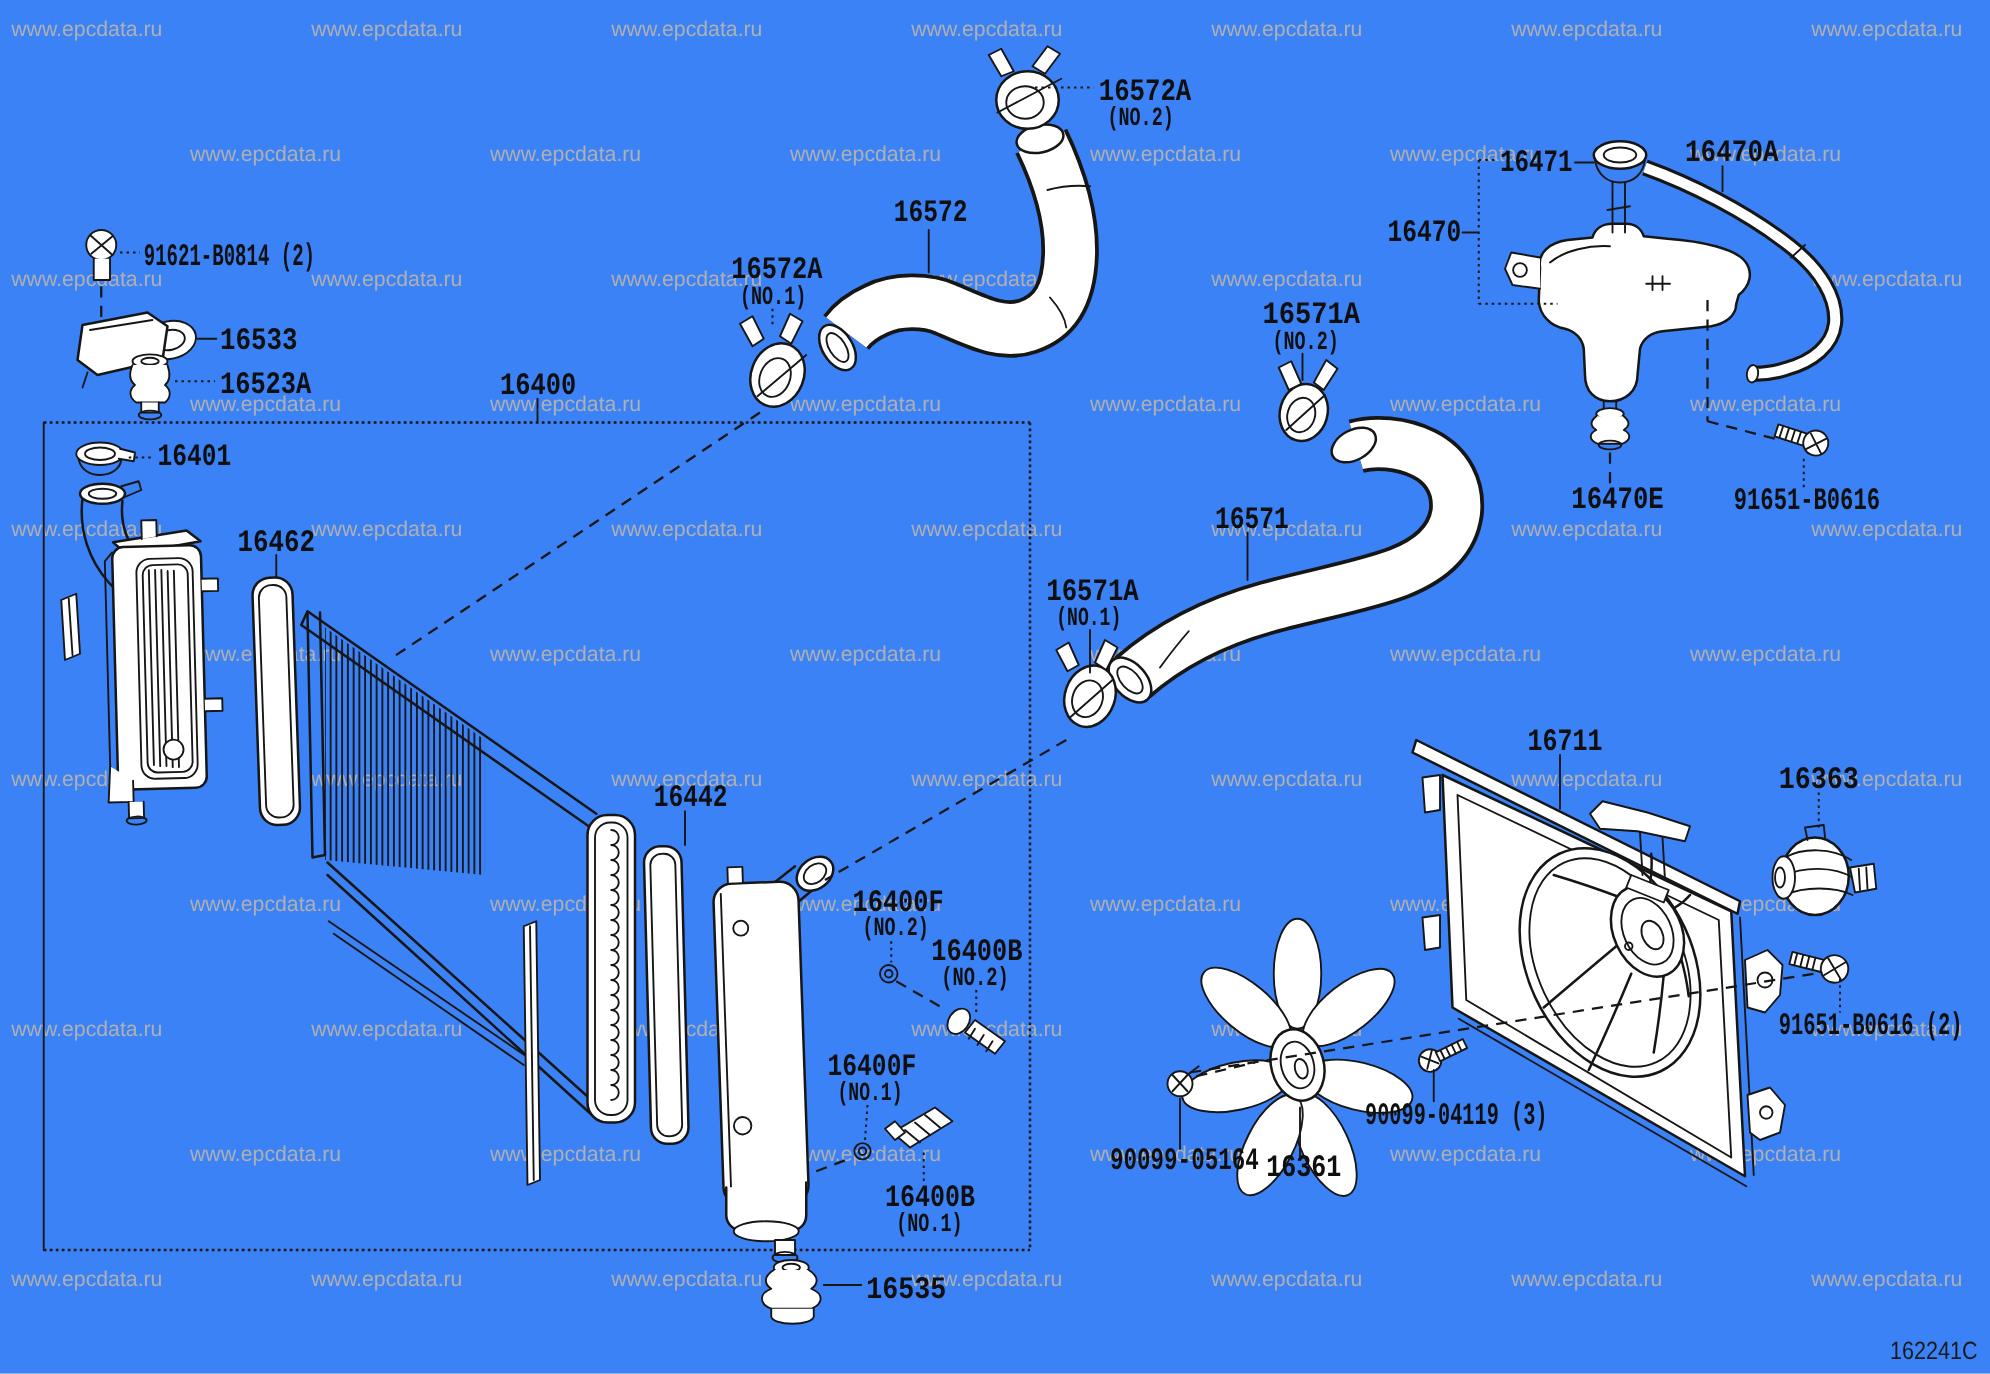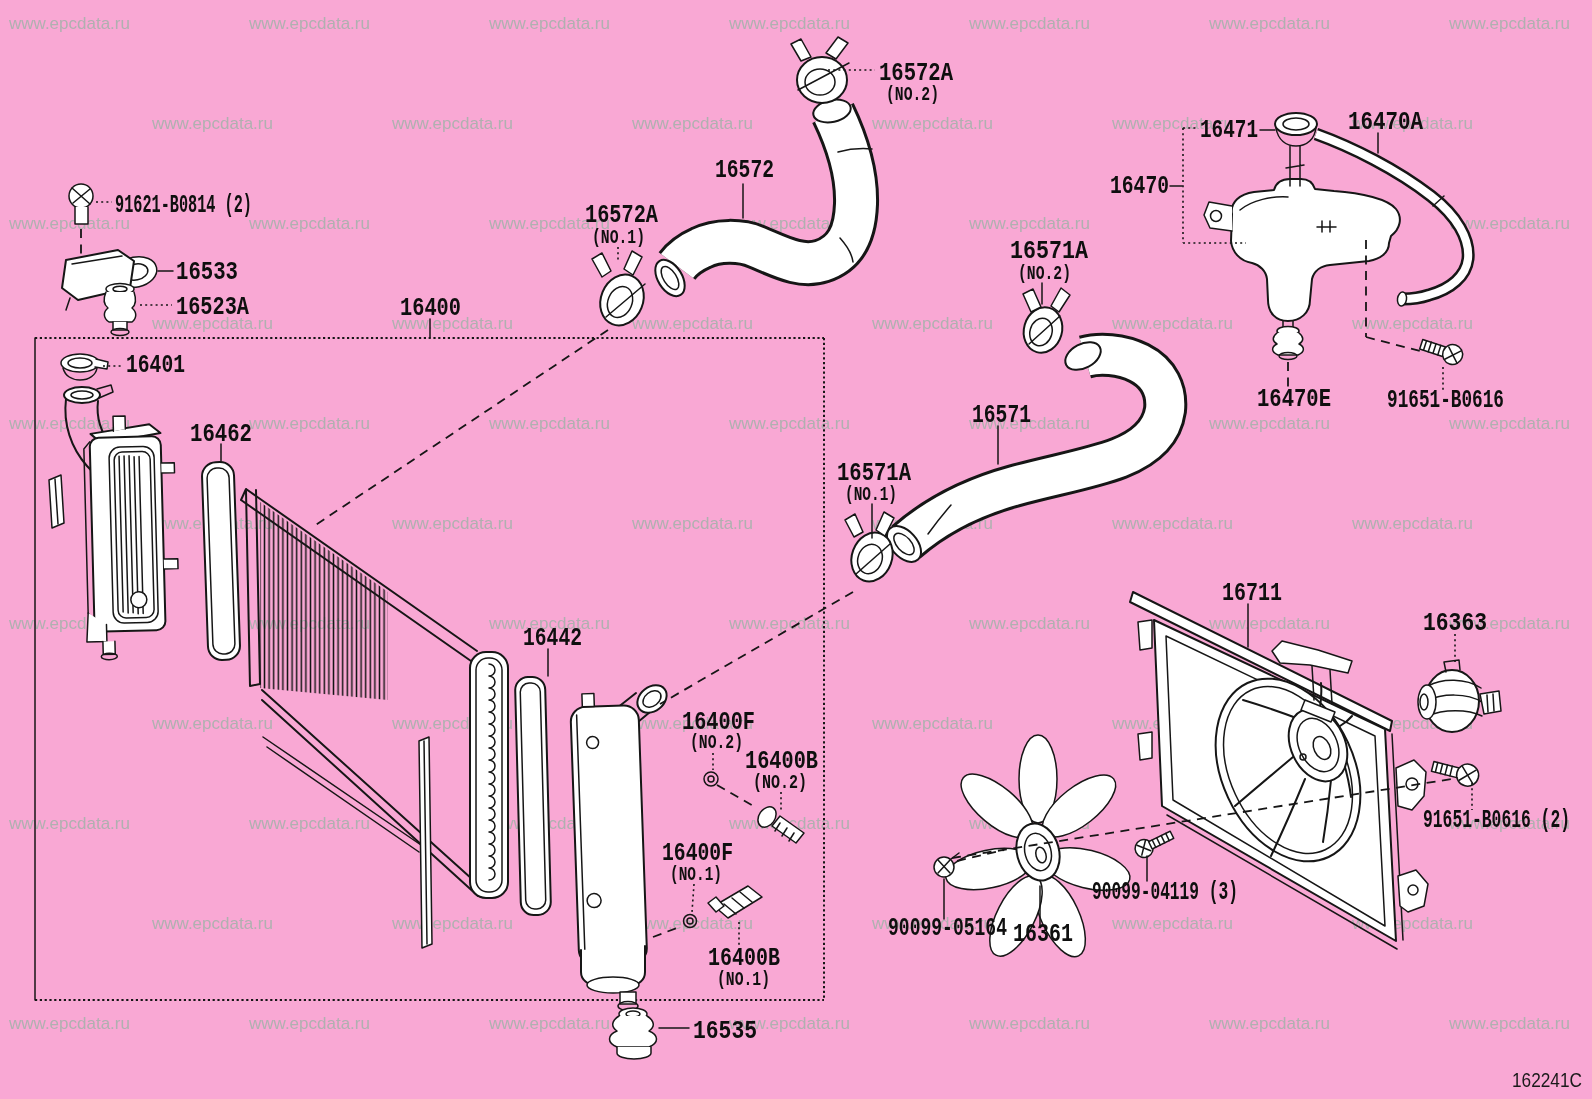--- a/index.html
+++ b/index.html
@@ -1,16 +1,16 @@
 <!DOCTYPE html>
 <html><head>
 <meta charset="utf-8">
 <style>
   html,body{margin:0;padding:0;background:#fff;}
-  #stage{position:relative;width:1592px;height:1099px;background:#f9a8d4;overflow:hidden;text-decoration:underline;}
+  #stage{position:relative;width:1592px;height:1099px;background:#3b82f6;overflow:hidden;text-decoration:underline;}
   svg{display:block;}
   .wm{font-family:"Liberation Sans",sans-serif;font-size:17px;fill:#b0b0b0;}
   .lbl{font-family:"Liberation Mono","DejaVu Sans Mono",monospace;font-weight:bold;font-size:25px;fill:#0f0f0f;}
   .sm{font-size:21px;}
   .code{font-family:"Liberation Sans",sans-serif;font-size:20px;fill:#1a1a1a;}
   .ln{stroke:#161616;stroke-width:2;fill:none;stroke-linecap:round;stroke-linejoin:round;}
   .th{stroke-width:1.5;}
   .w{fill:#fff;}
   .dot{stroke:#161616;stroke-width:1.6;fill:none;stroke-dasharray:2,3.2;}
   .dsh{stroke:#161616;stroke-width:1.8;fill:none;stroke-dasharray:9,6.5;}

